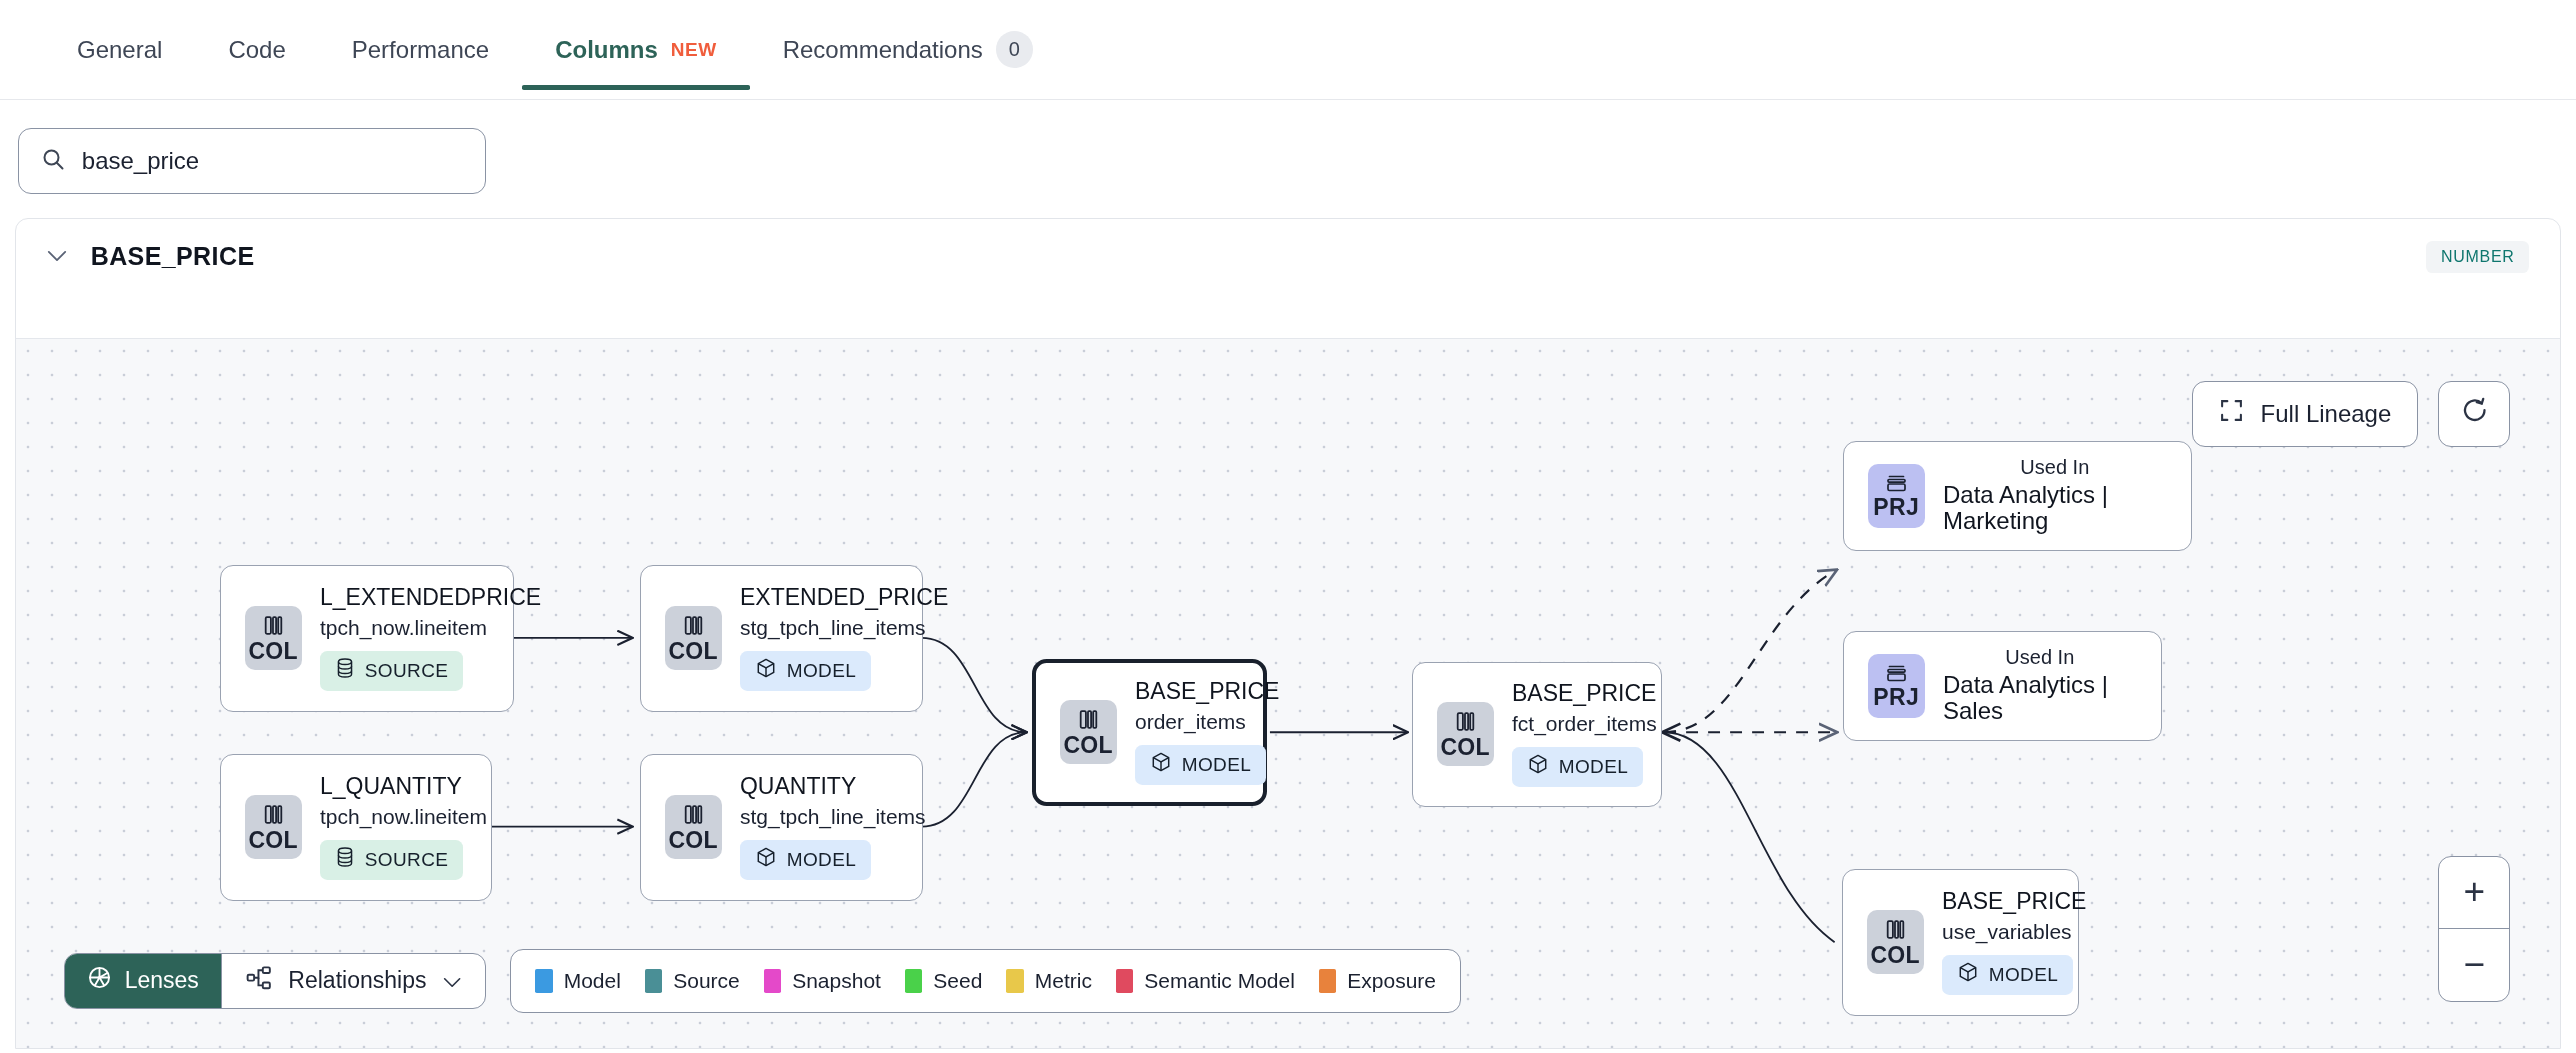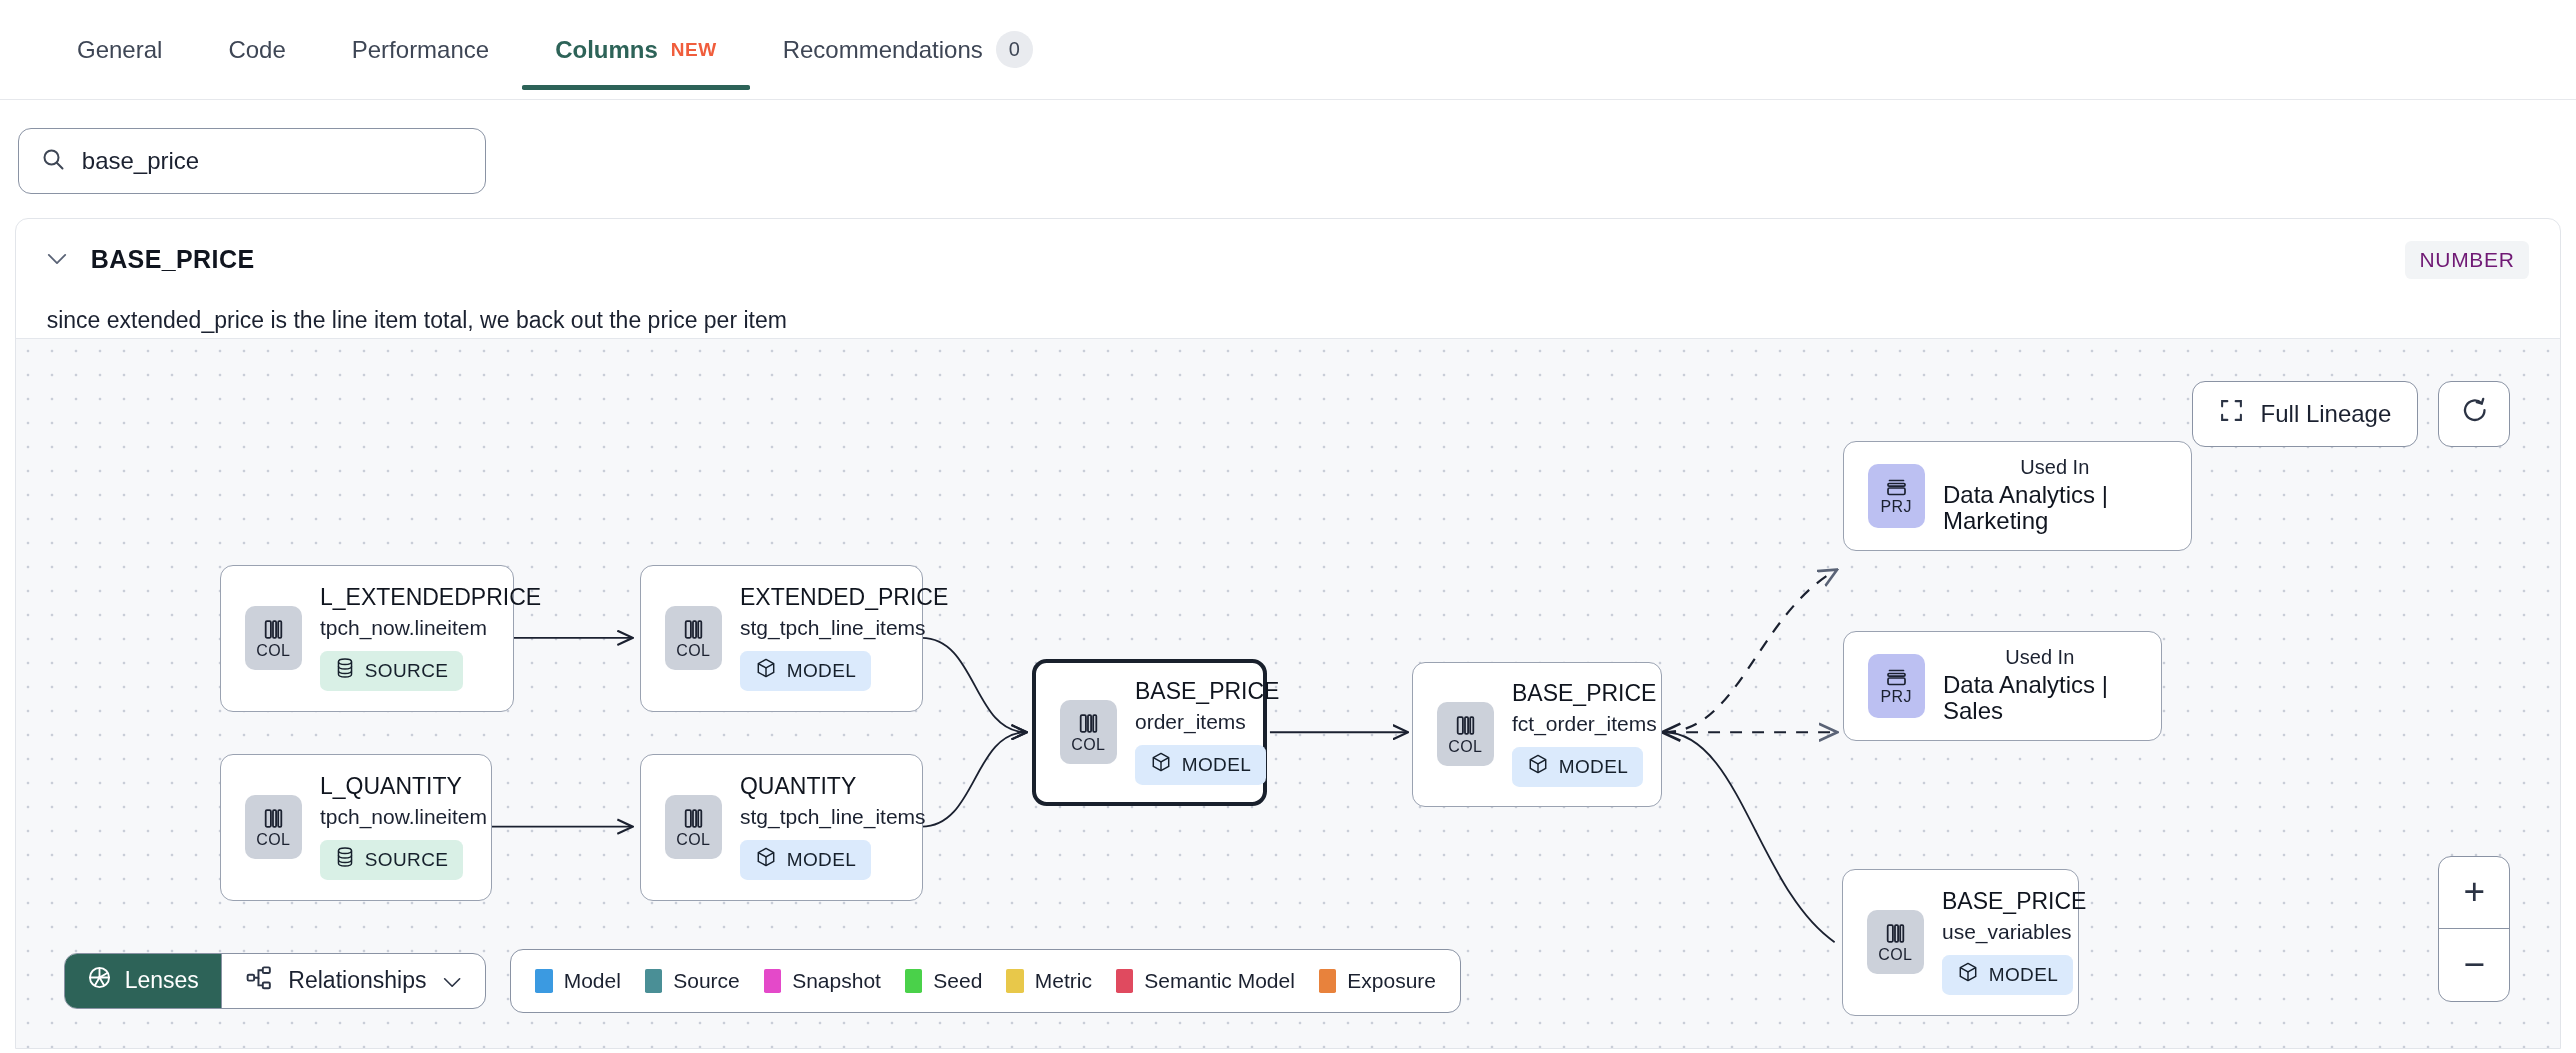--- a/index.html
+++ b/index.html
@@ -106,22 +106,22 @@
   }
   .chev { color: #5a6376; }
   .panel-title {
     font-size: 25px;
     font-weight: bold;
     letter-spacing: 0.4px;
     color: #10151f;
   }
   .type-badge {
     background: #f2f4f6;
-    color: #701a75;
-    font-size: 21px;
+    color: #0f766e;
+    font-size: 16px;
     letter-spacing: 0.7px;
     padding: 7.3px 14.7px;
     border-radius: 6.4px;
     text-align: center;
   }
   .panel-desc {
     margin: 27.5px 0 0 0;
     font-size: 23px;
     color: #1b2130;
   }
@@ -161,22 +161,22 @@
     border-radius: 10px;
     background: #ccd1da;
     display: flex;
     flex-direction: column;
     align-items: center;
     justify-content: center;
     gap: 1.8px;
     color: #1b2130;
   }
   .node-icon .tag {
-    font-size: 16px;
-    font-weight: 400;
+    font-size: 23px;
+    font-weight: 700;
     letter-spacing: 0.3px;
     line-height: 1;
   }
   .node-icon.prj { background: #bcc0f2; }
   .node-body { display: flex; flex-direction: column; gap: 7.3px; }
   .node-name {
     font-size: 23px;
     color: #10151f;
     line-height: 1.08;
   }
@@ -328,21 +328,20 @@
       <div class="panel-title-group">
         <span class="chev">
           <svg width="20" height="12" viewBox="0 0 22 13" fill="none" stroke="#5a6376" stroke-width="2">
             <polyline points="2,2 11,11 20,2" stroke-linecap="round" stroke-linejoin="round"></polyline>
           </svg>
         </span>
         <span class="panel-title">BASE_PRICE</span>
       </div>
       <span class="type-badge">NUMBER</span>
     </div>
-    <div class="panel-desc">since extended_price is the line item total, we back out the price per item</div>
   </div>
 
   <div class="canvas">
 
     <svg class="edges" viewBox="0 0 2776 776" preserveAspectRatio="none">
       <defs>
         <marker id="arw" markerWidth="9" markerHeight="9" refX="8" refY="4.5" orient="auto">
           <path d="M0,0.6 L8.4,4.5 L0,8.4" fill="none" stroke="#1b2130" stroke-width="1.2"></path>
         </marker>
         <marker id="arwd" markerWidth="9" markerHeight="9" refX="8" refY="4.5" orient="auto">

